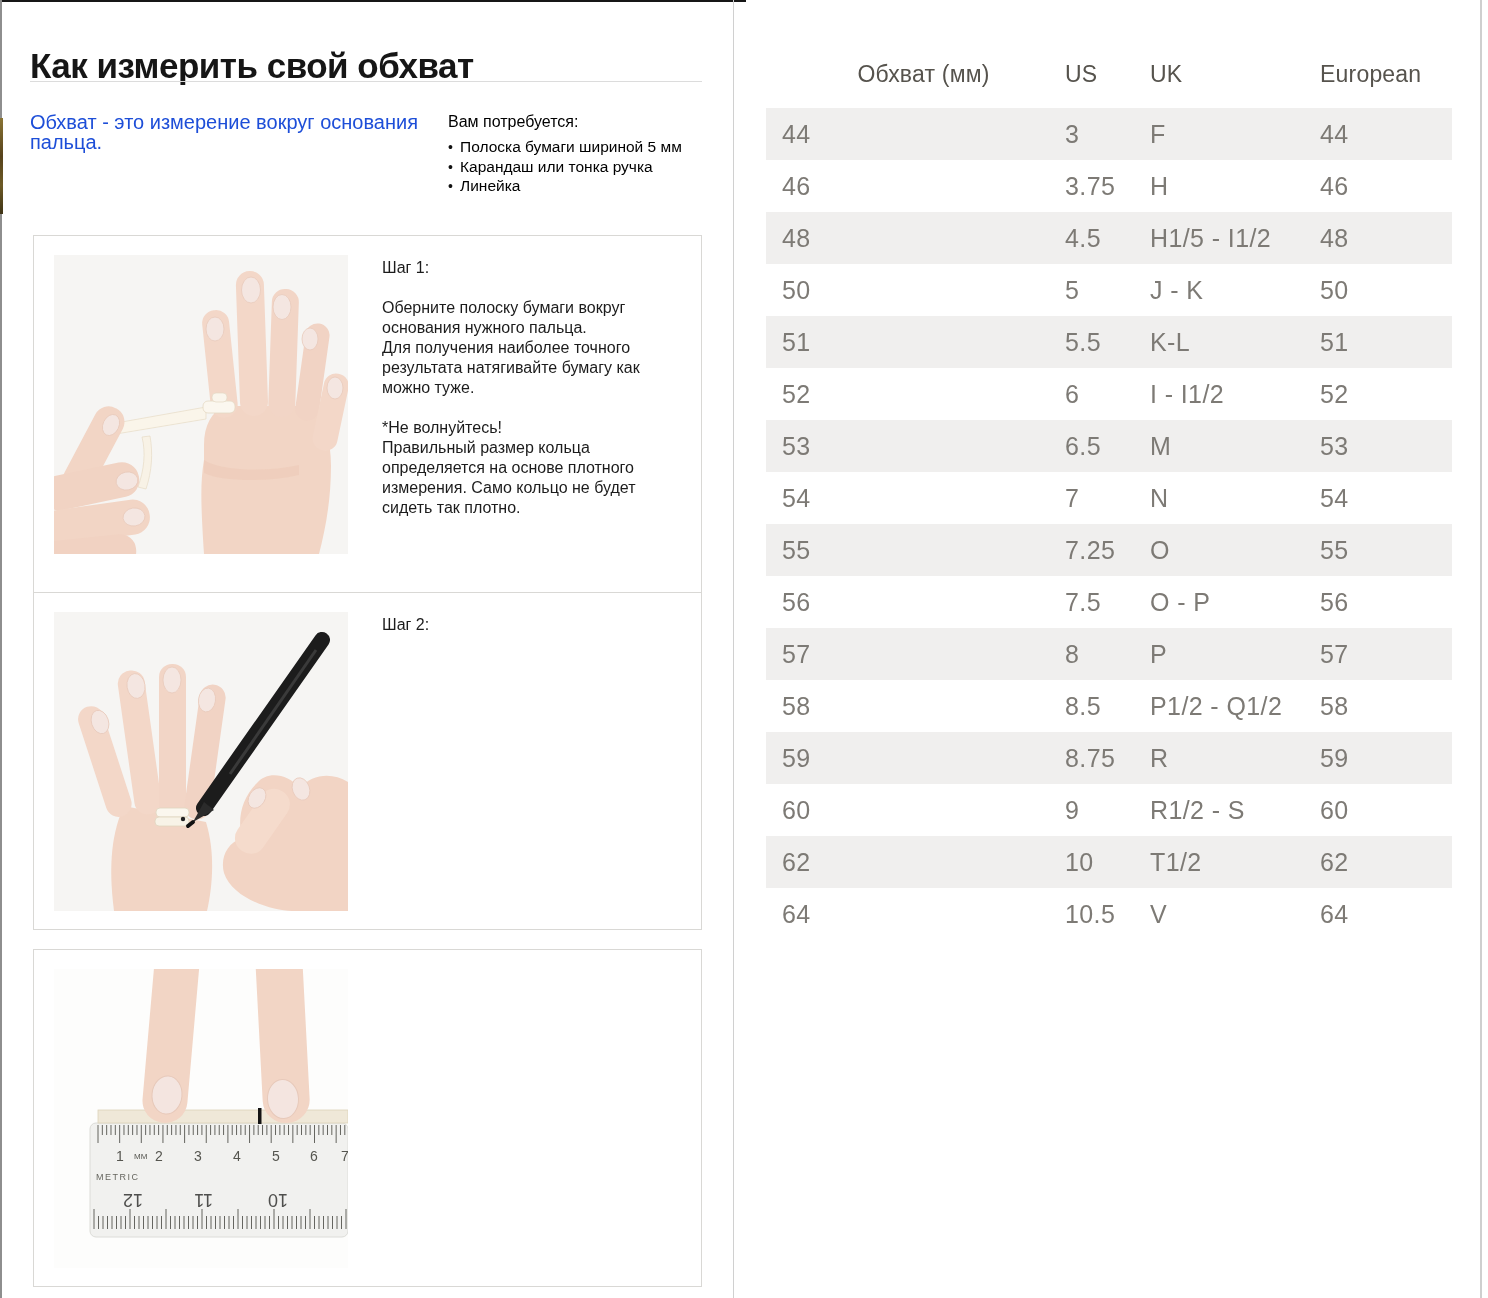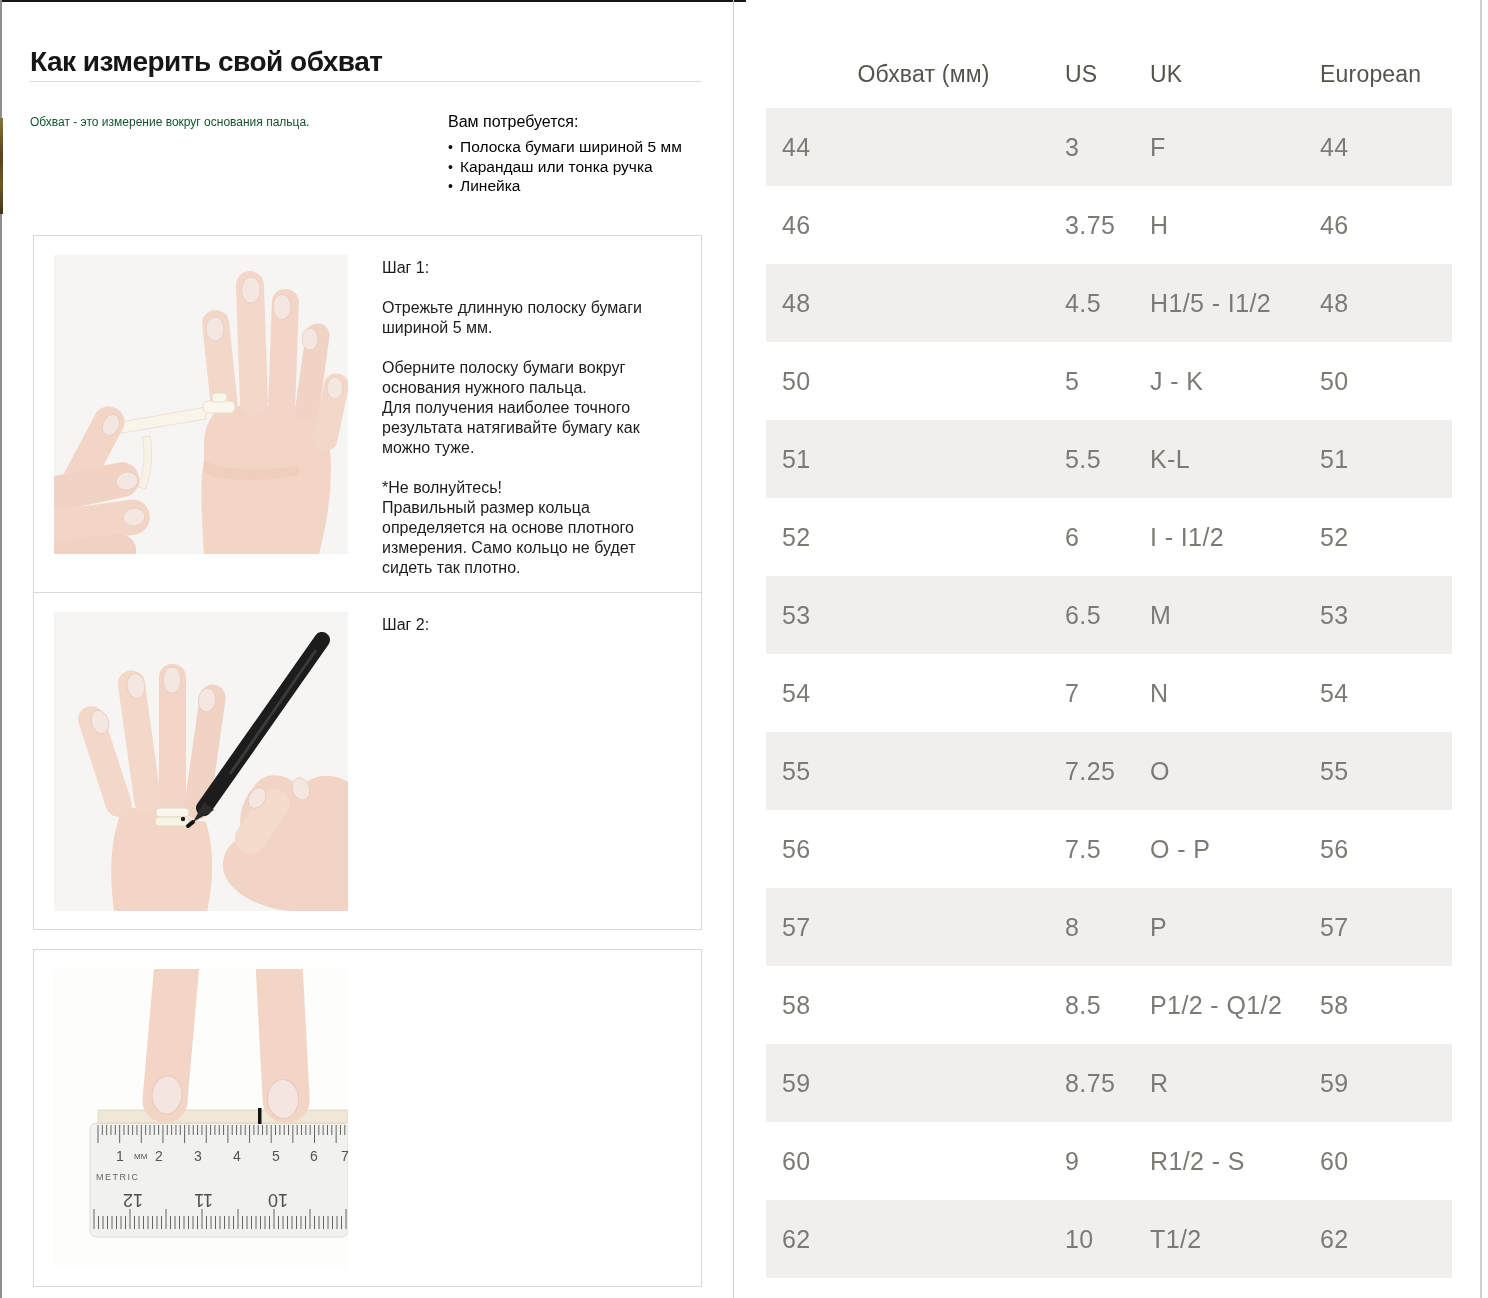--- a/index.html
+++ b/index.html
@@ -9,23 +9,23 @@
 
   
   .top-line{left:0;top:0;width:746px;height:2px;background:#161616;}
   .left-line{left:0;top:0;width:2px;height:1298px;background:#8e8e8e;}
   .left-patch{left:0;top:118px;width:3px;height:96px;
     background:linear-gradient(#8a7434,#57431c 40%,#6d5a26 70%,#3f3416);}
   .divider{left:733px;top:0;width:1px;height:1298px;background:#d0d0d0;}
   .right-line{left:1480px;top:0;width:2px;height:1298px;background:#cfcfcf;}
 
   
-  .page-title{left:30px;top:22px;font-size:28px;line-height:42px;color:#161616;letter-spacing:-0.5px;}
+  .page-title{left:30px;top:22px;font-size:35px;line-height:42px;color:#161616;letter-spacing:-0.5px;}
   .h-rule{left:30px;top:81px;width:672px;height:1px;background:#dcdcdc;}
-  .intro{left:30px;top:112px;width:400px;font-size:12px;line-height:20px;color:#14532d;}
+  .intro{left:30px;top:112px;width:400px;font-size:20px;line-height:20px;color:#1d4ed8;}
   .requirements{left:448px;top:112px;width:260px;color:#000000;}
   .req-title{font-size:16px;line-height:20px;}
   .req-list{list-style:none;margin:5px 0 0 0;padding:0;}
   .req-list li{position:relative;font-size:15.5px;line-height:19.5px;padding-left:12px;}
   .req-list li::before{content:"•";position:absolute;left:0;top:1px;font-size:14px;color:#111;}
 
   .step-box{left:33px;width:669px;border:1px solid #d9d8d5;background:#fff;box-sizing:border-box;}
   .box1{top:235px;height:386px;}
   .box2{top:592px;height:338px;}
   .box3{top:949px;height:338px;}
@@ -34,21 +34,21 @@
   .step-text{position:absolute;left:348px;top:22px;width:312px;font-size:16px;line-height:20px;color:#1c1c1c;}
   .step-label{margin:0 0 20px 0;}
   .step-text p{margin:0 0 20px 0;white-space:pre-line;}
   .step-text p:last-child{margin-bottom:0;}
 
   
   .size-table{left:766px;top:40px;width:686px;}
   .thead{display:grid;grid-template-columns:299px 85px 170px 1fr;align-items:center;height:68px;
     color:#56534d;font-size:23px;letter-spacing:0.2px;}
   .thead span:first-child{padding-left:16px;text-align:center;}
-  .trow{display:grid;grid-template-columns:299px 85px 170px 1fr;align-items:center;height:78px;
+  .trow{display:grid;grid-template-columns:299px 85px 170px 1fr;align-items:center;height:52px;
     color:#7d7a75;font-size:25px;letter-spacing:0.4px;}
   .trow span:first-child{padding-left:16px;}
   .trow.shaded{background:#f0efee;}
 </style>
 </head>
 <body>
 
 <div id="page">
 
   <div class="abs top-line"></div>
@@ -104,22 +104,20 @@
           <rect x="-16" y="250" width="112" height="35" rx="17" fill="#f2d5c5" transform="rotate(-8 40 266)"></rect>
           <rect x="-20" y="283" width="102" height="33" rx="16" fill="#f1d2c2" transform="rotate(-6 30 296)"></rect>
           <ellipse cx="57" cy="170" rx="8" ry="11" fill="#f4e6e1" stroke="#e8cabb" stroke-width="0.8" transform="rotate(25 57 170)"></ellipse>
           <ellipse cx="73" cy="226" rx="11" ry="9" fill="#f4e6e1" stroke="#e8cabb" stroke-width="0.8" transform="rotate(-12 73 226)"></ellipse>
           <ellipse cx="80" cy="262" rx="11" ry="9" fill="#f4e6e1" stroke="#e8cabb" stroke-width="0.8" transform="rotate(-8 80 262)"></ellipse>
         </g>
       </svg>
     </div>
     <div class="step-text">
       <div class="step-label">Шаг 1:</div>
-      <p>Отрежьте длинную полоску бумаги
-шириной 5 мм.</p>
       <p>Оберните полоску бумаги вокруг
 основания нужного пальца.
 Для получения наиболее точного
 результата натягивайте бумагу как
 можно туже.</p>
       <p>*Не волнуйтесь!
 Правильный размер кольца
 определяется на основе плотного
 измерения. Само кольцо не будет
 сидеть так плотно.</p>

